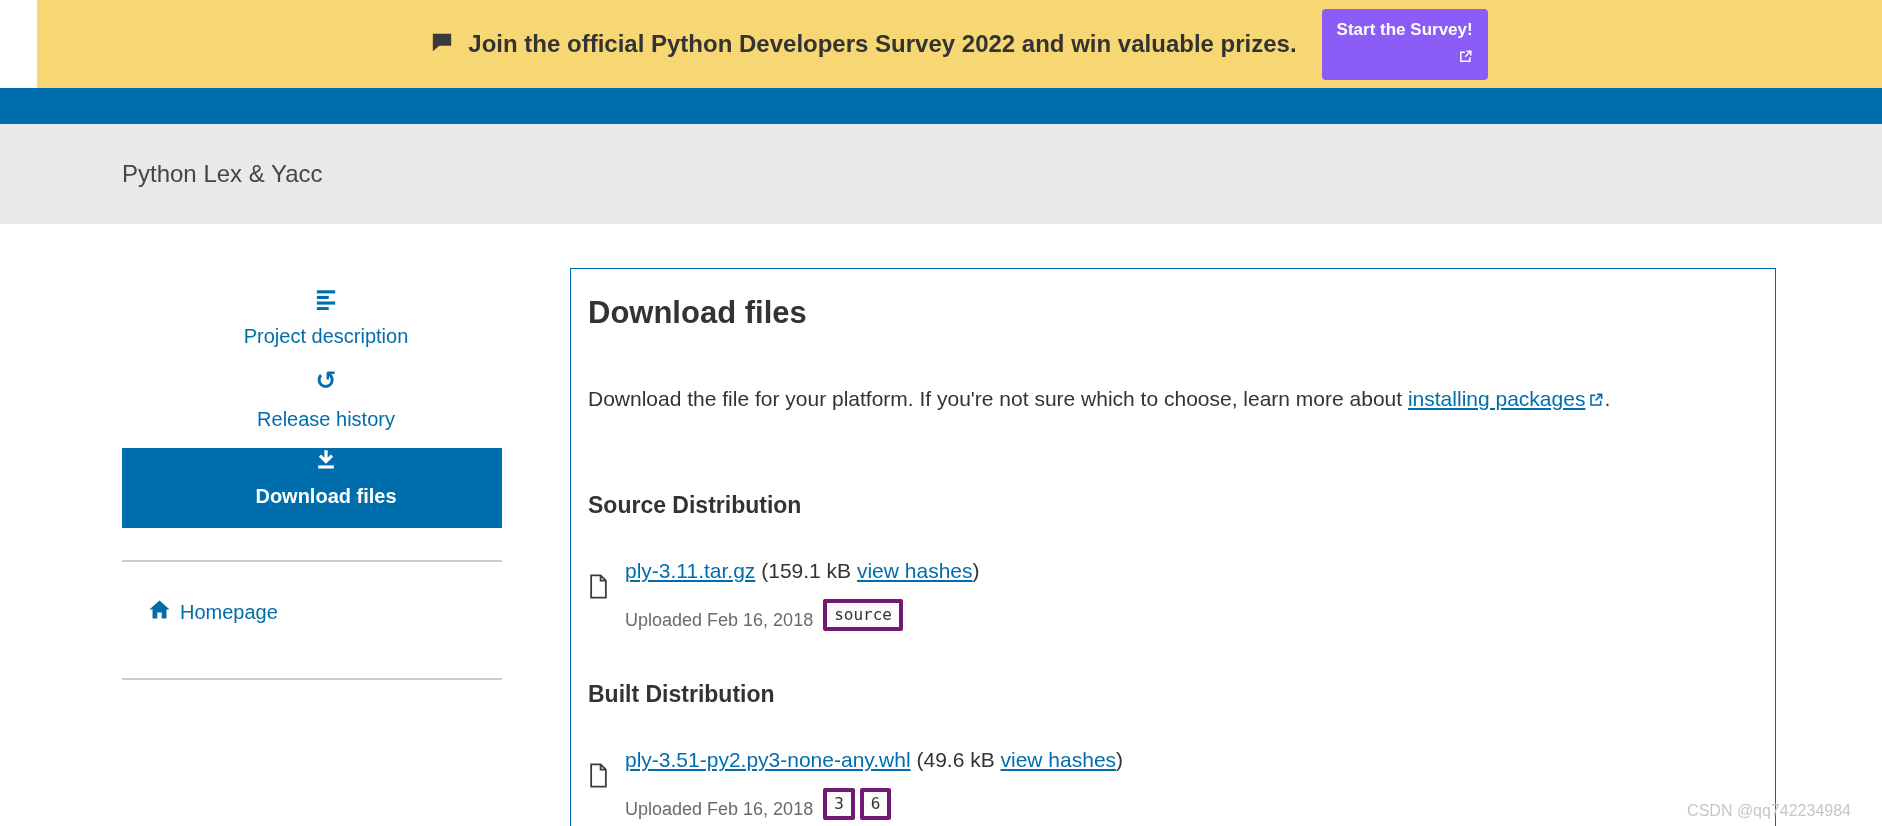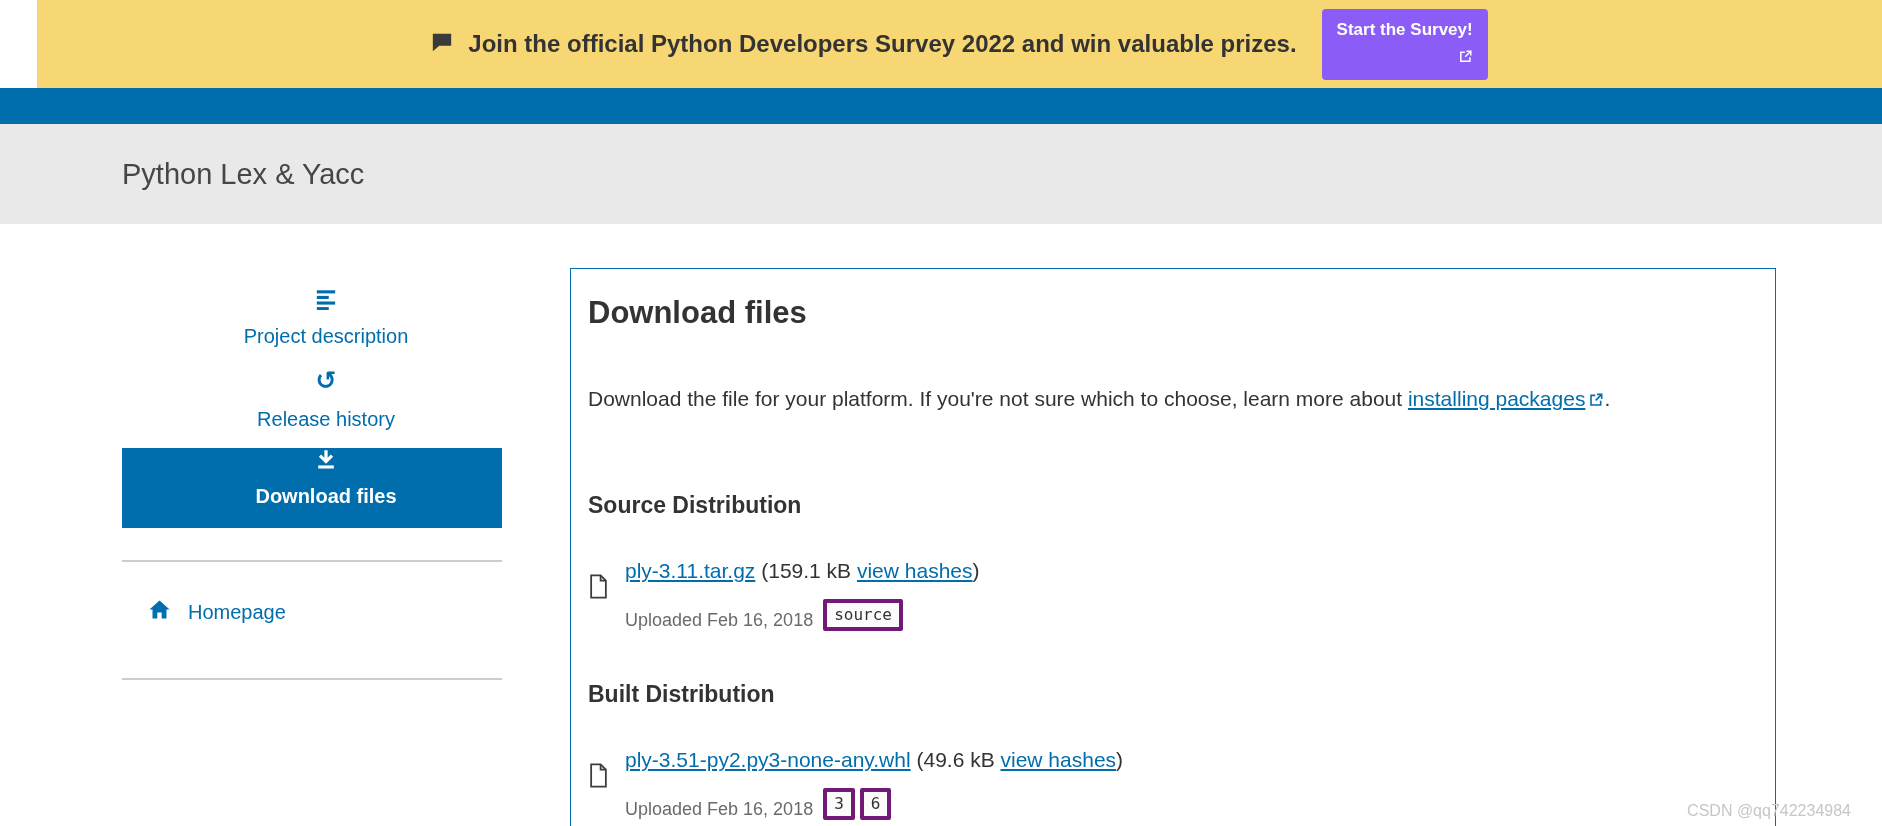--- a/index.html
+++ b/index.html
@@ -17,39 +17,39 @@
     margin-left:10px; background:#8b5cf6; color:#fff; border:none; border-radius:4px;
     font-family:"Liberation Sans",sans-serif; font-size:17px; font-weight:700;
     padding:11px 15px; display:flex; align-items:flex-end; gap:9px; cursor:pointer;flex-direction:column;
   }
 
   
   .bluebar { height:36px; background:#006dad; }
 
   
   .titlebar { height:100px; background:#e9e9ea; display:flex; align-items:center; padding-left:122px; }
-  .titlebar h1 { margin:0; font-size:29px; font-weight:400; color:#464646; }
+  .titlebar h1 { margin:0; font-size:24px; font-weight:400; color:#464646; }
 
   
   .content { display:flex; align-items:flex-start; padding:44px 106px 0 122px; gap:68px; }
 
   
   .sidebar { width:380px; flex-shrink:0; padding-top:20px; }
   .sidebar h2 { margin:0 0 28px 0; font-size:22px; font-weight:700; color:#1c1c1c; line-height:26px; }
   .nav-item {
     height:80px; display:flex; align-items:center; gap:15px; padding-left:28px;
     color:#006dad; font-size:20px; cursor:pointer;flex-direction:column;
   }
   .nav-item .icn { width:24px; display:flex; justify-content:center; align-items:center; }
   .nav-item.active { background:#006dad; color:#fff; font-weight:700; }
   .history-glyph { font-family:"DejaVu Sans", sans-serif; font-size:25px; line-height:1; font-weight:700; }
   hr.side-divider { border:none; border-top:2px solid #ccc; margin:32px 0; }
   hr.side-divider.last { margin:48px 0 0 0; }
   .links-heading { margin:0 0 34px 0 !important; }
-  .home-row { display:flex; align-items:center; gap:17px; padding-left:26px; height:36px; color:#006dad; font-size:20px; cursor:pointer; }
+  .home-row { display:flex; align-items:center; gap:9px; padding-left:26px; height:36px; color:#006dad; font-size:20px; cursor:pointer; }
 
   
   .card {
     flex:1; border:1px solid #006dad; background:#fff; height:780px;
     padding:26px 24px 0 17px;
   }
   .card-title { margin:0; font-size:31px; font-weight:700; color:#333; line-height:36px; }
   .intro { margin:55px 0 77px 0; font-size:21px; color:#333; line-height:26px; }
   .intro a { color:#006dad; text-decoration:underline; }
   .dist-heading { margin:0 0 38px 0; font-size:23px; font-weight:700; color:#333; line-height:28px; }

